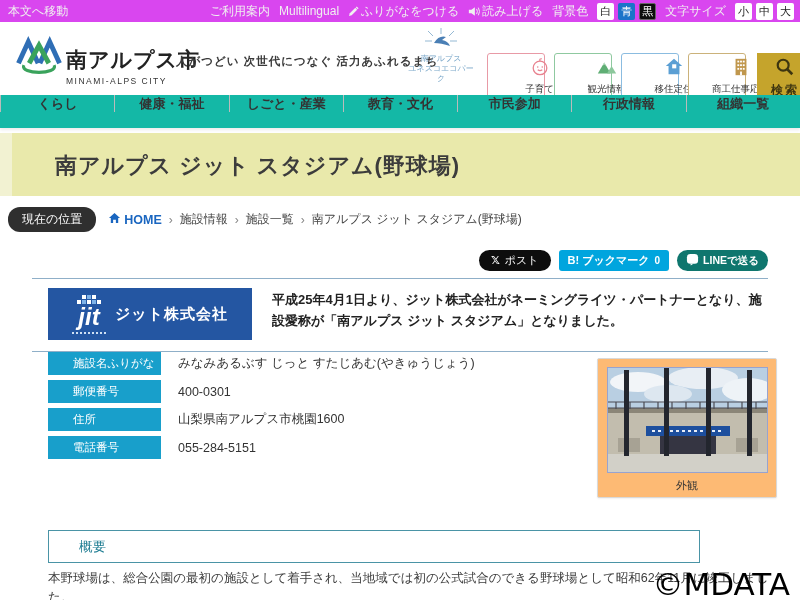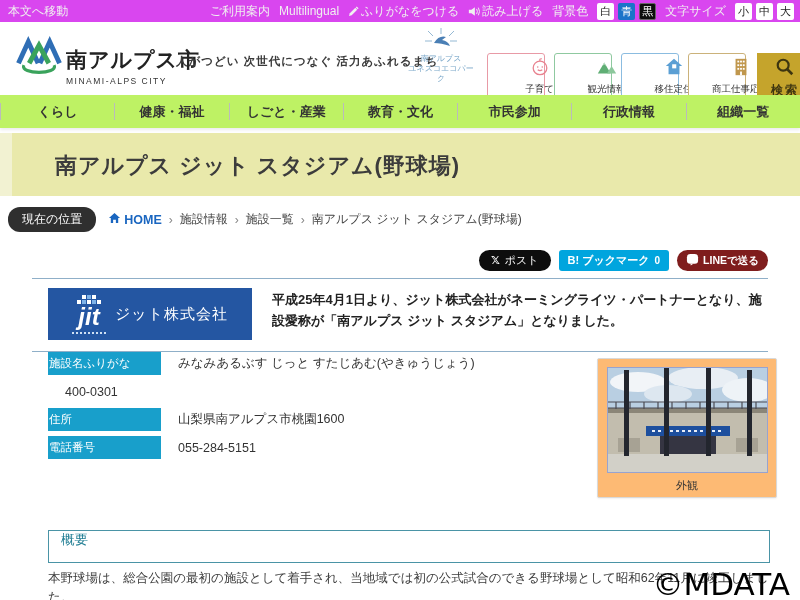--- a/index.html
+++ b/index.html
@@ -33,22 +33,22 @@
   .qbtn .lbl { font-size:9.5px; color:#333; white-space:nowrap; }
   .qbtn-kosodate { border:1px solid #e89aa6; }
   .qbtn-kankou   { border:1px solid #8fc9a0; }
   .qbtn-ijuu     { border:1px solid #8bbce0; }
   .qbtn-shoukou  { border:1px solid #cbb27a; }
   .searchbtn { position:absolute; left:757px; top:31px; width:56px; height:50px; background:#c5a42c;
                display:flex; flex-direction:column; align-items:center; justify-content:center; gap:1px; cursor:pointer; }
   .searchbtn .lbl { font-size:12px; font-weight:bold; color:#3d3510; letter-spacing:2px; }
 
   
-  .nav { position:absolute; top:95px; left:0; width:800px; height:33px; background:#bef264;
-         display:flex; align-items:center; box-shadow:0 2px 3px rgba(0,0,0,.08); }
+  .nav { position:absolute; top:95px; left:0; width:800px; height:33px; background:#14b8a6;
+         display:flex; box-shadow:0 2px 3px rgba(0,0,0,.08); }
   .nav-item { flex:1; text-align:center; font-size:13px; font-weight:bold; color:#333; cursor:pointer; white-space:nowrap; }
   .nav-div { width:1px; height:17px; background:#bbb; }
 
   
   .titleband { position:absolute; top:133px; left:0; width:800px; height:63px; background:#e9e9ab; }
   .titleband .edge { position:absolute; left:0; top:0; width:12px; height:63px; background:#f2f2d2; }
   .titleband h1 { position:absolute; left:55px; top:18px; font-size:22px; font-weight:bold; color:#3c3c3c; letter-spacing:1px; }
 
   
   .bcrumb { position:absolute; top:207px; left:8px; display:flex; align-items:center; font-size:12px; color:#444; }
@@ -59,53 +59,53 @@
   .bcrumb .crumb { cursor:pointer; }
 
   
   .share { position:absolute; top:250px; right:32px; display:flex; gap:8px; align-items:center; }
   .share-x { background:#0d0d0d; color:#fff; border-radius:11px; padding:3px 12px; font-size:11px;
              display:inline-flex; align-items:center; gap:5px; cursor:pointer; }
   .share-x .xg { font-weight:bold; font-size:11px; }
   .share-b { background:#00a5de; color:#fff; border-radius:3px; padding:3px 9px; font-size:11px; font-weight:bold;
              display:inline-flex; align-items:center; gap:5px; cursor:pointer; }
   .share-b .cnt { font-size:10px; }
-  .share-l { background:#7f1d1d; color:#fff; border-radius:11px; padding:3px 9px; font-size:10.5px; font-weight:bold;
+  .share-l { background:#0f766e; color:#fff; border-radius:11px; padding:3px 9px; font-size:10.5px; font-weight:bold;
              display:inline-flex; align-items:center; gap:4px; cursor:pointer; }
 
   
   .notice { position:absolute; top:278px; left:32px; width:736px; border-top:1px solid #8fafc8; border-bottom:1px solid #8fafc8;
             padding:9px 0 11px 16px; display:flex; gap:20px; align-items:flex-start; }
   .jitlogo { width:204px; height:52px; background:#2456a2; display:flex; align-items:center; justify-content:center;
              gap:9px; color:#fff; flex:none; }
   .jitlogo .jitword { display:flex; flex-direction:column; align-items:center; line-height:1; }
   .jit-dots { display:grid; grid-template-columns:repeat(5,4px); grid-auto-rows:4px; gap:1px; margin-bottom:1px; }
   .jit-dots i { display:block; }
   .jit-dots .w { background:#fff; } .jit-dots .b { background:#7fb3e8; } .jit-dots .n { background:transparent; }
   .jit-main { font-size:24px; font-weight:bold; font-style:italic; letter-spacing:0; }
   .jit-sub { width:34px; height:2px; margin-top:3px; background:repeating-linear-gradient(90deg,#cfe0f4 0 2px,transparent 2px 4px); }
-  .jit-company { font-size:15px; font-weight:normal; letter-spacing:1px; }
+  .jit-company { font-size:15px; font-weight:bold; letter-spacing:1px; }
   .notice-text { font-size:13px; font-weight:bold; color:#222; line-height:1.6; padding-top:2px; }
 
   
   .facility { position:absolute; top:352px; left:48px; display:flex; flex-direction:column; gap:5px; }
   .frow { display:flex; align-items:center; height:23px; }
   .flabel { width:113px; height:23px; background:#189fcb; color:#fff; font-size:11.5px;
-            display:flex; align-items:center; padding-left:1px; flex:none; }
+            display:flex; align-items:center; padding-left:25px; flex:none; }
   .fvalue { margin-left:17px; font-size:12.5px; color:#333; white-space:nowrap; }
 
   
   .photocard { position:absolute; left:597px; top:358px; width:180px; height:140px; background:#fdba74;
                border:1px solid #d9d9d9; border-radius:2px; box-shadow:0 1px 2px rgba(0,0,0,.06); }
   .photo { position:absolute; left:9px; top:8px; width:161px; height:106px; border:1px solid #98a3cf; }
   .photocap { position:absolute; left:0; bottom:4px; width:100%; text-align:center; font-size:11px; color:#333; }
 
   
-  .ovbox { position:absolute; left:48px; top:530px; width:722px; height:33px; border:1px solid #4a94a6;
-           background:#fff; display:flex; padding-left:12px; }
+  .ovbox { position:absolute; left:48px; top:530px; width:652px; height:33px; border:1px solid #4a94a6;
+           background:#fff; display:flex; align-items:center; padding-left:30px; }
   .ovbox span { color:#1f7d93; font-size:13.5px; }
   .ovtext { position:absolute; left:48px; top:569px; width:724px; font-size:12.5px; color:#3c3c3c; line-height:19px; }
 
   .watermark { position:absolute; right:10px; bottom:-2px; font-size:31px; font-weight:500; color:#000;
                letter-spacing:0; font-family:"DejaVu Sans",sans-serif; }
 </style>
 </head>
 <body>
 
 <div class="topbar">
@@ -300,20 +300,21 @@
   </div>
   <div class="notice-text">平成25年4月1日より、ジット株式会社がネーミングライツ・パートナーとなり、施設愛称が「南アルプス ジット スタジアム」となりました。</div>
 </div>
 
 <div class="facility">
   <div class="frow">
     <span class="flabel">施設名ふりがな</span>
     <span class="fvalue">みなみあるぶす じっと すたじあむ(やきゅうじょう)</span>
   </div>
   <div class="frow">
+    <span class="flabel">郵便番号</span>
     <span class="fvalue">400-0301</span>
   </div>
   <div class="frow">
     <span class="flabel">住所</span>
     <span class="fvalue">山梨県南アルプス市桃園1600</span>
   </div>
   <div class="frow">
     <span class="flabel">電話番号</span>
     <span class="fvalue">055-284-5151</span>
   </div>

